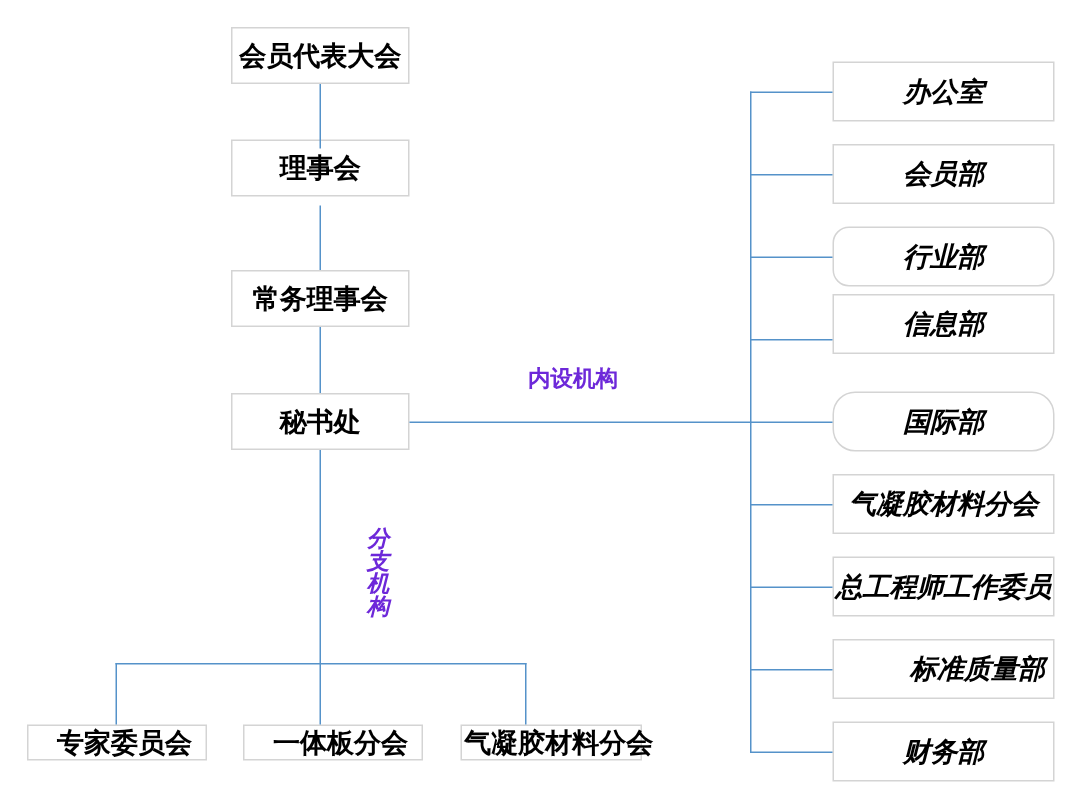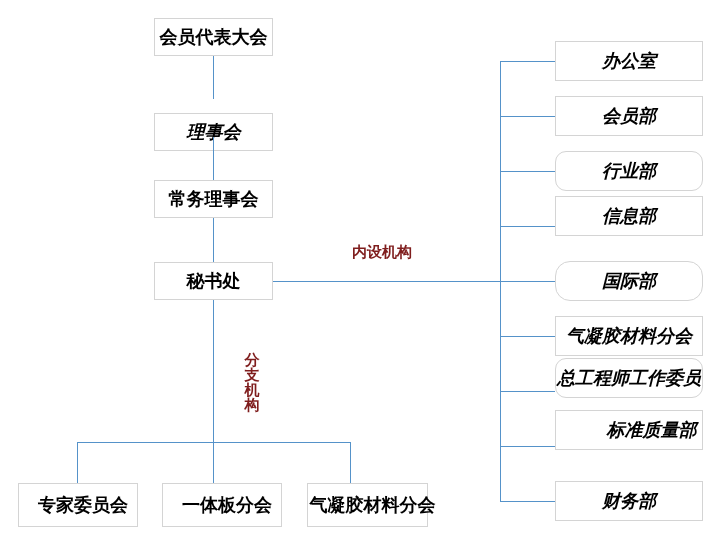--- a/index.html
+++ b/index.html
@@ -23,51 +23,52 @@
     white-space: nowrap;
   }
   .line {
     position: absolute;
     background: #5592c9;
   }
   .label {
     position: absolute;
     font-size: 15px;
     font-weight: bold;
-    color: #7f1d1d;
+    color: #6d28d9;
   }
   .vlabel {
     width: 16px;
     line-height: 15px;
     word-break: break-all;
     text-align: center;
     white-space: normal;
+    font-style: italic;
   }
 
   
   .lbox { left: 154px; width: 119px; height: 38px; }
   #l1 { top: 18px; }
-  #l2 { top: 113px; font-style: italic; }
+  #l2 { top: 93px; }
   #l3 { top: 180px; }
   #l4 { top: 262px; }
 
   
   .rbox { left: 555px; width: 148px; height: 40px; font-style: italic; }
   #r1 { top: 41px; }
   #r2 { top: 96px; text-align: right; }
   #r3 { top: 151px; border-radius: 11px; }
   #r4 { top: 196px; }
   #r5 { top: 261px; border-radius: 15px; }
   #r6 { top: 316px; }
-  #r7 { top: 358px; border-radius: 11px; }
-  #r8 { top: 410px; padding-left: 45px; }
+  #r7 { top: 371px; }
+  #r8 { top: 426px; padding-left: 45px; }
   #r9 { top: 481px; }
 
   
-  .bbox { top: 483px; height: 44px; padding-left: 10px; }
+  .bbox { top: 483px; height: 24px; padding-left: 10px; }
   #b1 { left: 18px;  width: 120px; }
   #b2 { left: 162px; width: 120px; }
   #b3 { left: 307px; width: 121px; }
 
   
   #vm1 { left: 213px; top: 56px;  width: 1px; height: 43px; }
   #vm2 { left: 213px; top: 137px; width: 1px; height: 43px; }
   #vm3 { left: 213px; top: 218px; width: 1px; height: 44px; }
   #vm4 { left: 213px; top: 300px; width: 1px; height: 183px; }
   #hsec { left: 273px; top: 281px; width: 282px; height: 1px; }

